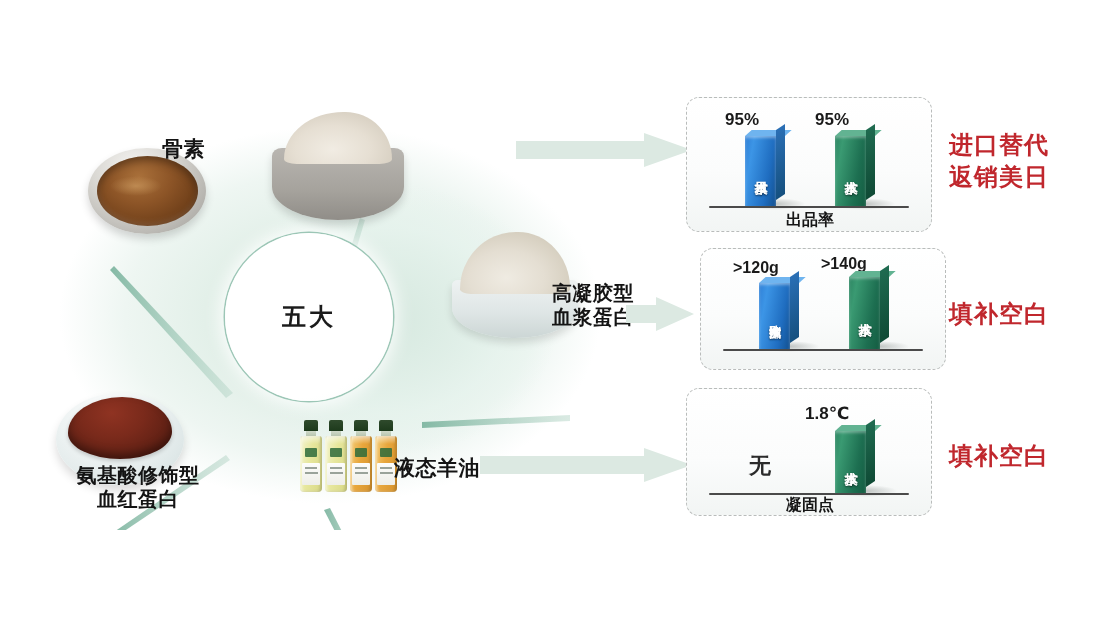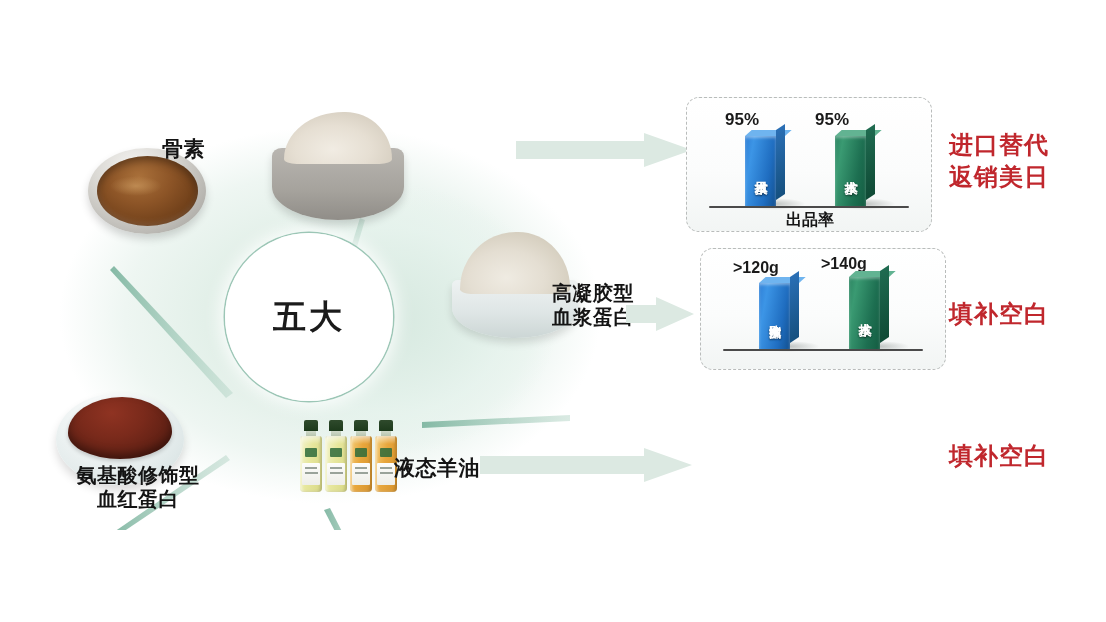--- a/index.html
+++ b/index.html
@@ -25,21 +25,21 @@
 
   
   .spokes{position:absolute;left:30px;top:110px;width:700px;height:420px;}
   .hub{
     position:absolute;left:225px;top:233px;width:168px;height:168px;border-radius:50%;
     background:radial-gradient(circle at 40% 34%, #ffffff 0%, #ffffff 72%, #f7fbf9 100%);
     box-shadow:0 0 0 1.5px #9cc6b6, 0 0 18px 4px rgba(255,255,255,.95);
     display:flex;flex-direction:column;align-items:center;justify-content:center;
   }
   .hub-line1{
-    font-size:33px;font-weight:bold;color:#1b1b1b;letter-spacing:3px;
+    font-size:24px;font-weight:bold;color:#1b1b1b;letter-spacing:3px;
     line-height:1.08;text-shadow:0 1px 1px rgba(255,255,255,.9);
   }
   .hub-line2{
     font-size:29px;font-weight:bold;color:#c0272d;letter-spacing:1px;
     line-height:1.15;margin-top:3px;text-shadow:0 1px 1px rgba(255,255,255,.9);
   }
 
   
   .plabel{
     position:absolute;font-weight:bold;color:#141414;line-height:1.22;
@@ -382,15 +382,35 @@
           <div class="side3d"></div>
           <span class="bar-txt">本技术</span>
         </div>
       </div>
 
       <div class="baseline" style="left:22px;top:100px;width:200px;"></div>
     </div>
   </div>
   <div class="outcome" style="left:949px;top:298px;">填补空白</div>
 
+  <div class="panel" style="left:686px;top:388px;width:246px;height:128px;">
+    <div class="panel-in">
+      <div class="val" style="left:118px;top:14px;width:84px;">1.8℃</div>
+
+      <div class="none-txt" style="left:62px;top:62px;">无</div>
+
+      <div class="bar-shadow" style="left:146px;top:96px;width:64px;height:12px;"></div>
+
+      <div class="bar green" style="left:148px;top:42px;width:31px;height:62px;">
+        <div class="face">
+          <div class="top3d"></div>
+          <div class="side3d"></div>
+          <span class="bar-txt">本技术</span>
+        </div>
+      </div>
+
+      <div class="baseline" style="left:22px;top:104px;width:200px;"></div>
+      <div class="axis-title" style="left:0;top:106px;width:246px;">凝固点</div>
+    </div>
+  </div>
   <div class="outcome" style="left:949px;top:440px;">填补空白</div>
 
 </div>
 
 </body></html>

